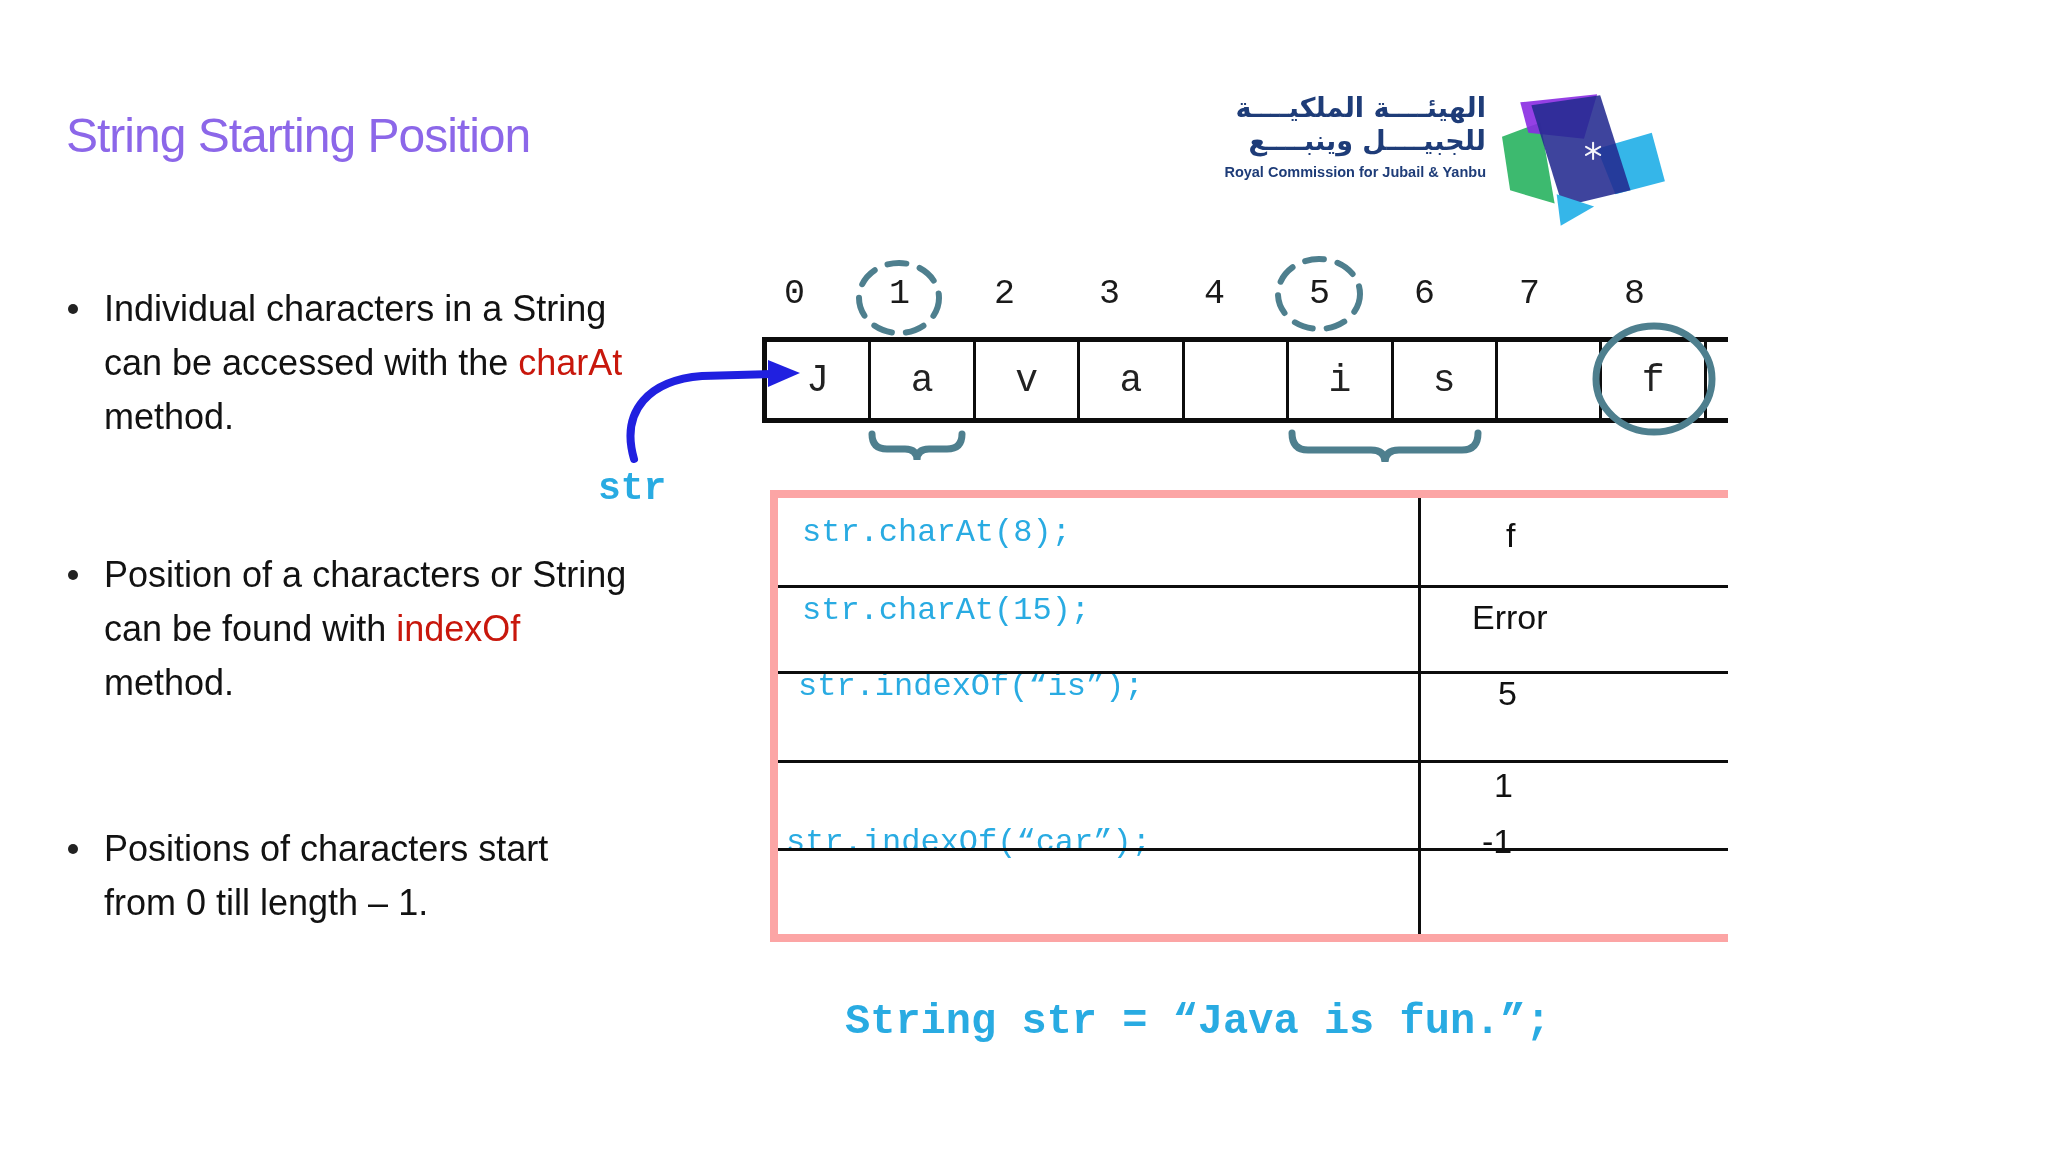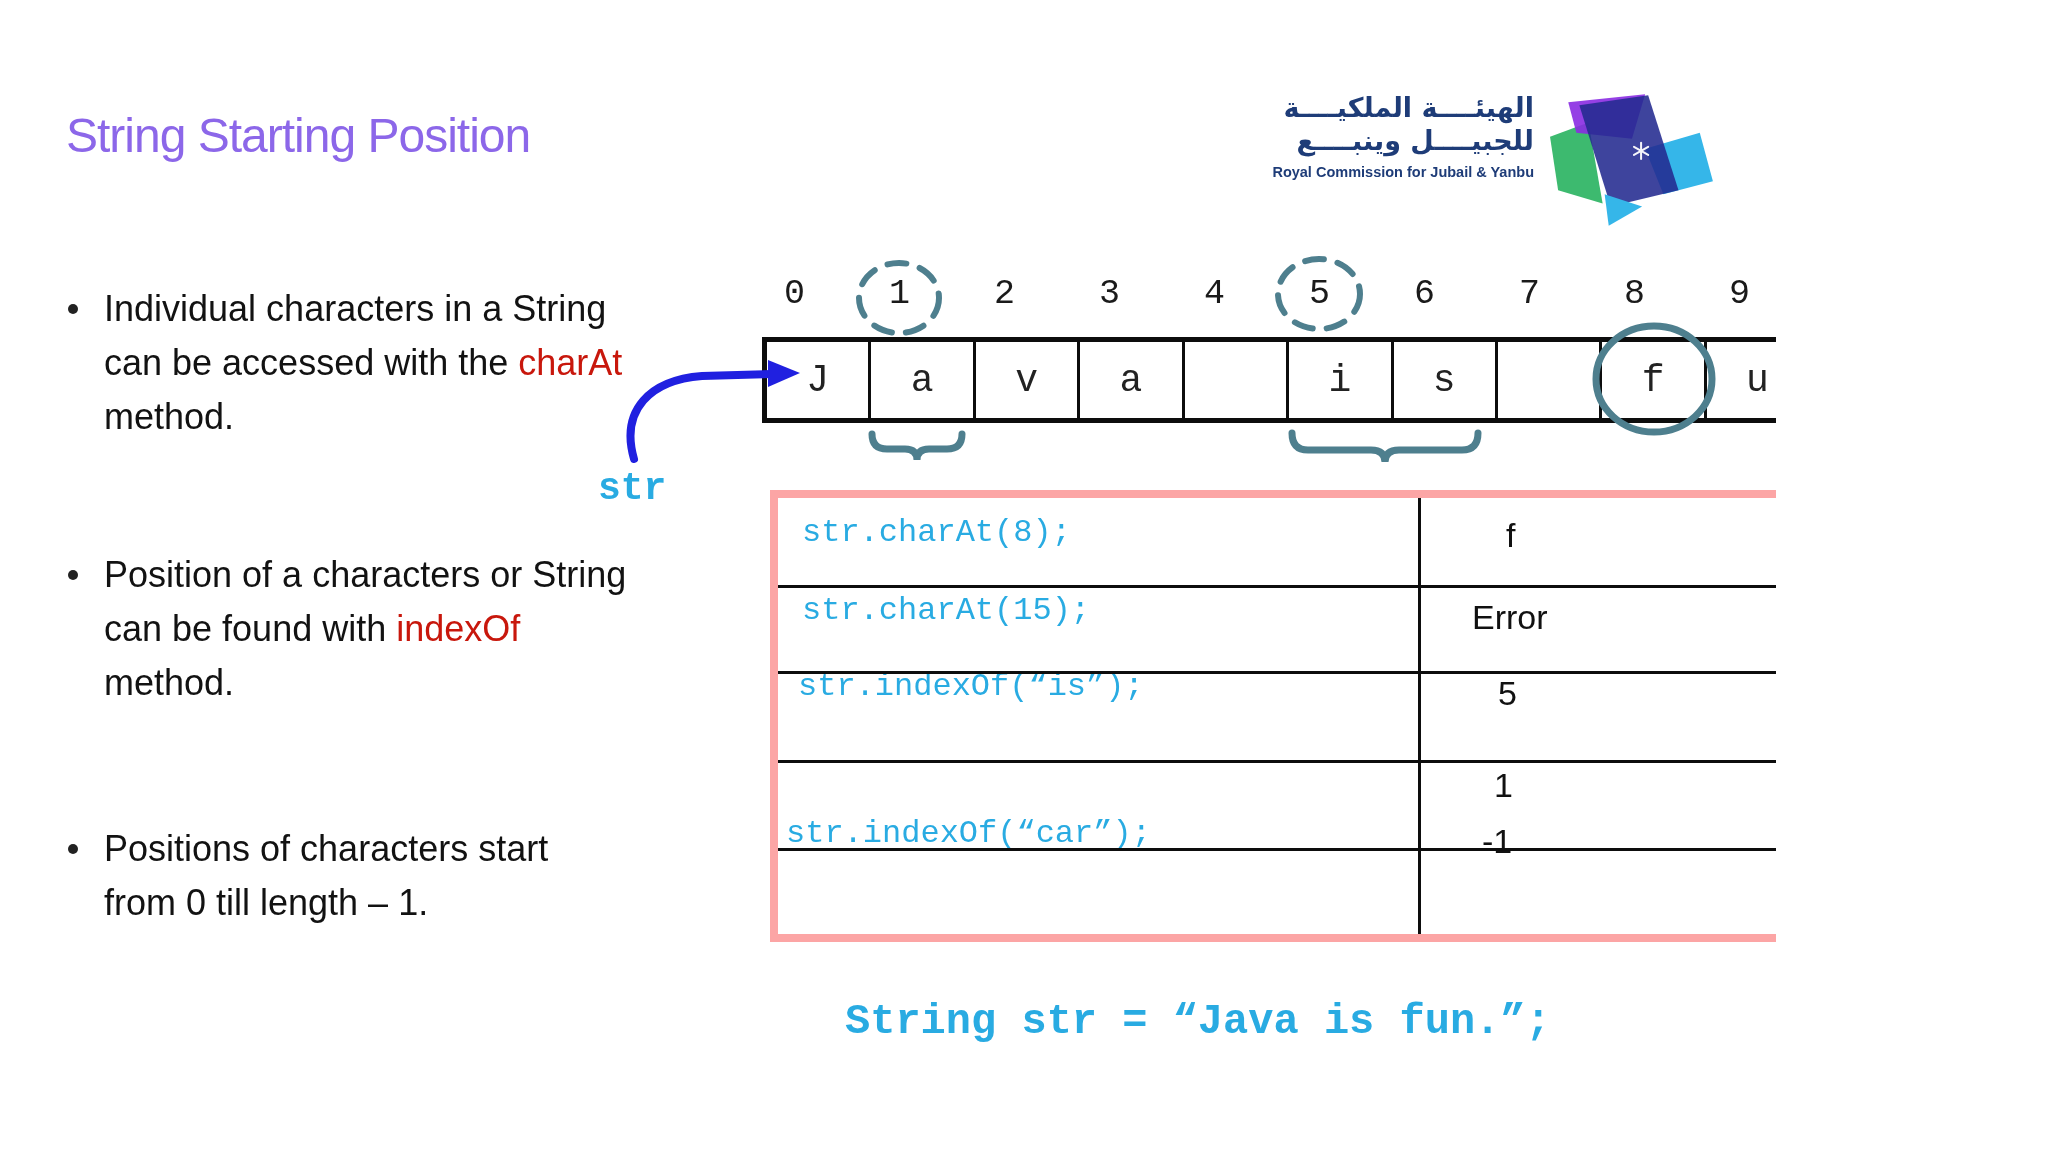--- a/index.html
+++ b/index.html
@@ -1,17 +1,17 @@
 <!DOCTYPE html>
 <html style="--title: #8C67E9; --highlight-red: #C8170C; --code-cyan: #29ABE2; --teal-annotation: #4E7F8E; --arrow-blue: #2020E0; --logo-navy: #1E3C78;"><head>
 <meta charset="utf-8">
 <style>
   html,body{margin:0;padding:0;background:#fff;}
   .slide{position:relative;width:1728px;height:1152px;background:#ffffff;overflow:hidden;
-         font-family:"Liberation Sans",sans-serif;color:#1a1a1a;padding-left:48px;}
+         font-family:"Liberation Sans",sans-serif;color:#1a1a1a;}
 
   .title{position:absolute;left:66px;top:108px;margin:0;font-size:48px;font-weight:500;
          color:var(--title,#8C67E9);letter-spacing:-1px;}
 
   
   .logo{position:absolute;right:56px;top:92px;display:flex;align-items:flex-start;gap:14px;}
   .logo-text{text-align:right;color:var(--logo-navy,#1E3C78);direction:rtl;}
   .logo-text .ar{font-family:"DejaVu Sans",sans-serif;font-weight:bold;font-size:27px;line-height:1.22;}
   .logo-text .en{direction:ltr;font-size:14.5px;font-weight:bold;margin-top:6px;
                  font-family:"Liberation Sans",sans-serif;letter-spacing:0px;}
@@ -46,21 +46,21 @@
 
   
   .ctable{position:absolute;left:770px;top:490px;width:1088px;height:452px;box-sizing:border-box;
           border:8px solid #fca5a5;background:#fff;}
   .ctable .code{position:absolute;font-family:"Liberation Mono",monospace;font-size:32px;
                 color:var(--code-cyan,#29ABE2);white-space:nowrap;z-index:1;}
   .ctable .res{position:absolute;font-size:34px;color:#111;z-index:1;}
   .hline{position:absolute;left:0;right:0;height:3px;background:#0d0d0d;z-index:2;}
   .vline{position:absolute;top:0;bottom:0;left:640px;width:3px;background:#0d0d0d;z-index:2;}
   .c1{left:24px;top:16px;} .c2{left:24px;top:94px;} .c3{left:20px;top:170px;}
-  .c4{left:20px;top:247px;} .c5{left:8px;top:317px;}
+  .c4{left:20px;top:247px;} .c5{left:8px;top:326px;}
   .r1{left:728px;top:18px;} .r2{left:694px;top:100px;} .r3{left:720px;top:176px;}
   .r4{left:716px;top:268px;} .r5{left:704px;top:324px;}
 
   
   .code-line{position:absolute;left:845px;top:998px;font-family:"Liberation Mono",monospace;
              font-weight:bold;font-size:42px;color:var(--code-cyan,#29ABE2);white-space:nowrap;}
 </style>
 </head>
 <body>
 

